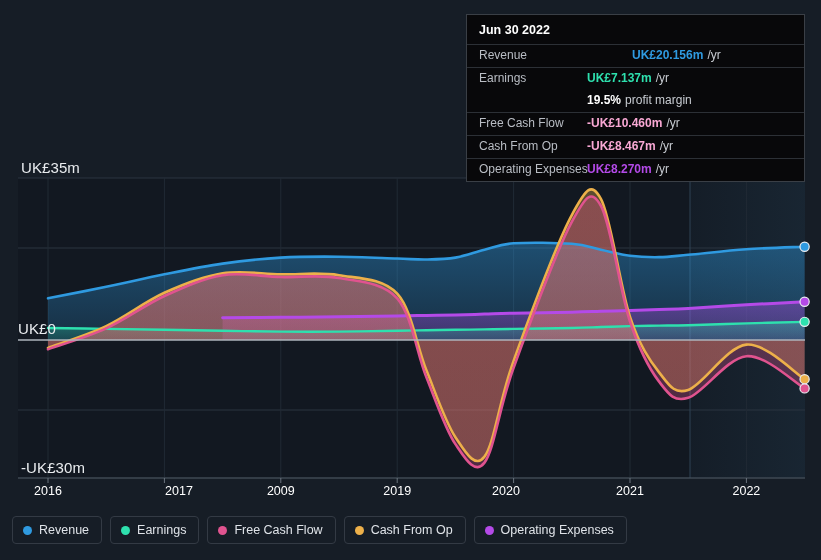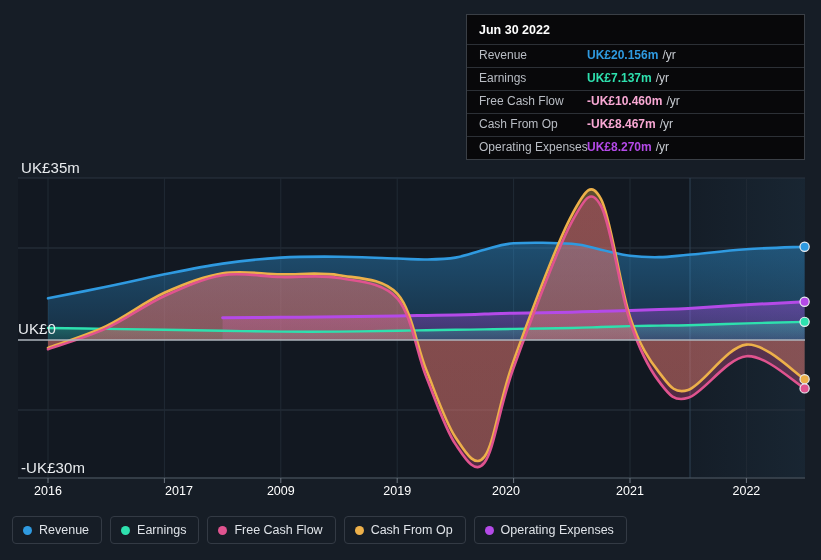--- a/index.html
+++ b/index.html
@@ -77,21 +77,21 @@
     font-weight:bold;
     white-space:nowrap;
   }
   #tooltip .tt-unit{
     color:#c8ccd2;
     font-size:12px;
     font-weight:normal;
     margin-left:4px;
     white-space:nowrap;
   }
-  .c-rev{color:#2f9ae0;}
+  .c-rev{color:#2f9ae0;margin-left:45px;}
   .c-ear{color:#2ee0ae;}
   .c-neg{color:#f9a8d4;}
   .c-opx{color:#b44ae8;}
   .c-white{color:#ffffff;}
 
   
   #legend{
     position:absolute;
     left:12px;top:516px;
     display:flex;
@@ -219,20 +219,25 @@
         <div class="tt-row">
           <span class="tt-key">Revenue</span>
           <span class="tt-val c-rev">UK£20.156m</span>
           <span class="tt-unit">/yr</span>
         </div>
         <div class="tt-row">
           <span class="tt-key">Earnings</span>
           <span class="tt-val c-ear">UK£7.137m</span>
           <span class="tt-unit">/yr</span>
         </div>
+        <div class="tt-row noline">
+          <span class="tt-key"></span>
+          <span class="tt-val c-white">19.5%</span>
+          <span class="tt-unit">profit margin</span>
+        </div>
         <div class="tt-row">
           <span class="tt-key">Free Cash Flow</span>
           <span class="tt-val c-neg">-UK£10.460m</span>
           <span class="tt-unit">/yr</span>
         </div>
         <div class="tt-row">
           <span class="tt-key">Cash From Op</span>
           <span class="tt-val c-neg">-UK£8.467m</span>
           <span class="tt-unit">/yr</span>
         </div>

